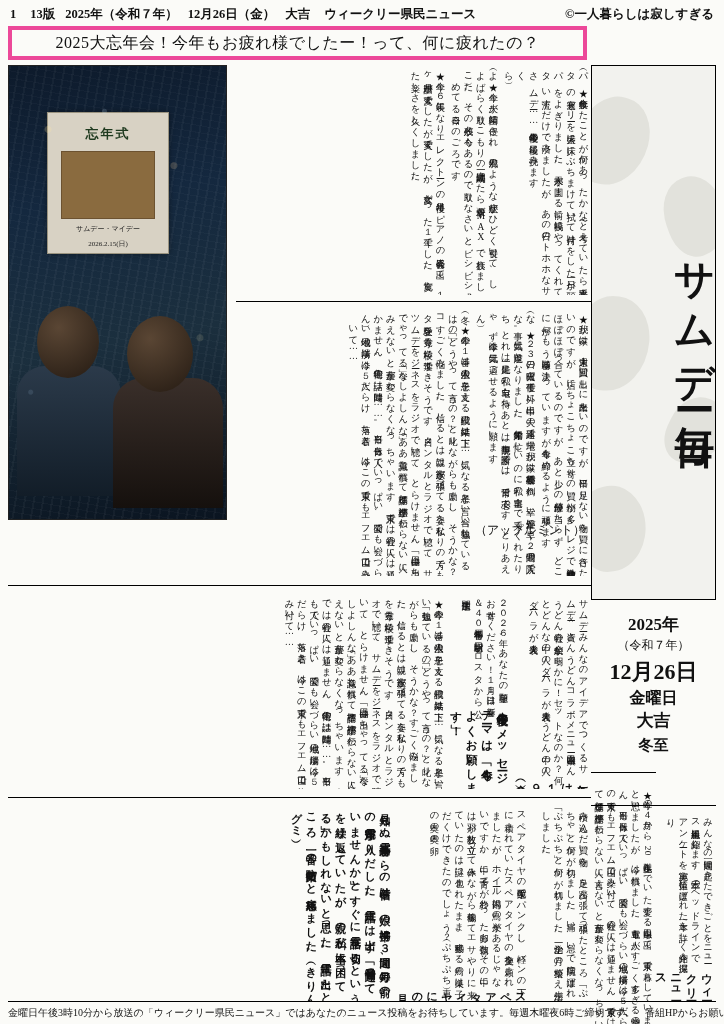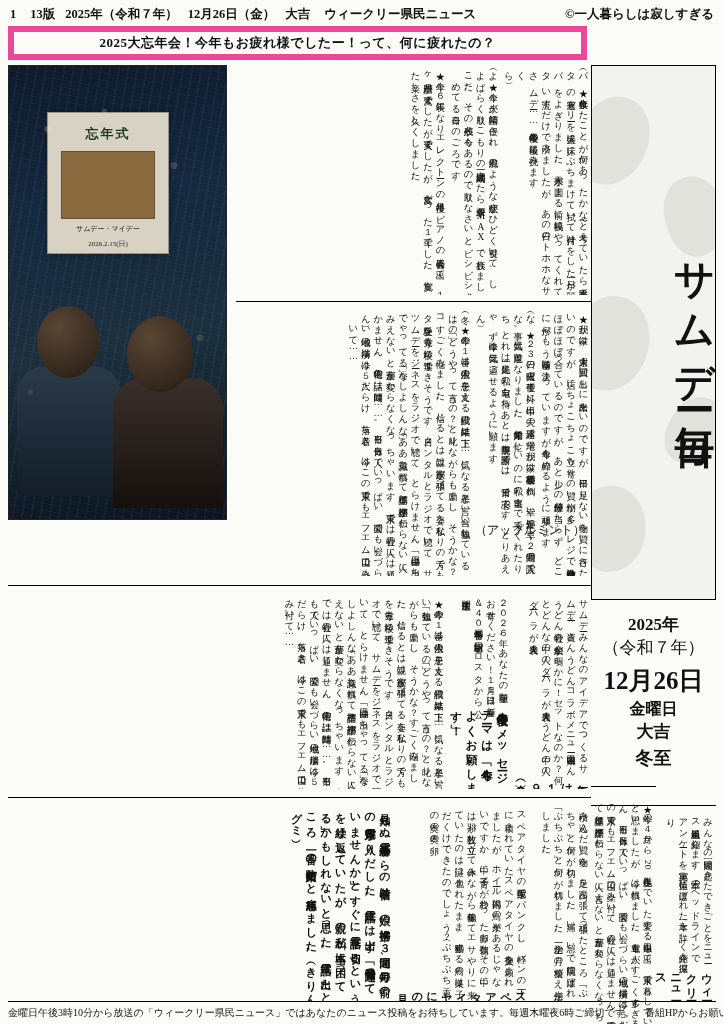--- a/index.html
+++ b/index.html
@@ -24,25 +24,25 @@
   .topbar .sp{display:inline-block;}
   .topbar .gap1{width:14px;}
   .topbar .gap2{width:10px;}
   .topbar .gap3{width:14px;}
   .topbar .right{margin-left:auto;}
 
   
   .headline-row{display:flex;gap:6px;}
   .headline{
     flex:1;
-    border:6px solid #ec4899;
+    border:4px solid #ec4899;
     box-sizing:border-box;
     height:34px;
     display:flex;align-items:center;justify-content:center;
-    font-size:13px;font-weight:bold;
+    font-size:16px;font-weight:normal;
     letter-spacing:0.5px;
   }
   .masthead-spacer{width:123px;}
 
   
   .body-area{display:flex;margin-top:5px;height:940px;}
   .left-col{width:583px;position:relative;}
   .right-col{width:125px;margin-left:6px;position:relative;}
 
   
@@ -73,25 +73,25 @@
   .b3{width:75px;height:95px;left:-18px;top:230px;transform:rotate(5deg);}
   .b4{width:55px;height:70px;right:-8px;top:330px;transform:rotate(25deg);}
   .b5{width:70px;height:85px;left:-16px;top:420px;transform:rotate(-10deg);}
 
   .date-block{
     text-align:center;
     margin-top:14px;
     line-height:1.35;
   }
   .date-block .y{font-size:17px;font-weight:bold;}
-  .date-block .era{font-size:17px;}
-  .date-block .md{font-size:25px;font-weight:bold;margin-top:4px;}
+  .date-block .era{font-size:12px;}
+  .date-block .md{font-size:22px;font-weight:bold;margin-top:4px;}
   .date-block .dw{font-size:16px;font-weight:bold;}
   .date-block .luck{font-size:17px;font-weight:bold;margin-top:2px;}
-  .date-block .sek{font-size:18px;font-weight:bold;margin-top:2px;}
+  .date-block .sek{font-size:15px;font-weight:bold;margin-top:2px;}
 
   .right-vcol{
     margin-top:16px;
     height:355px;
     border-top:1px solid #000;
     padding-top:6px;
     display:flex;flex-direction:row-reverse;
     writing-mode:vertical-rl;
     font-size:9.2px;
     line-height:1.32;

